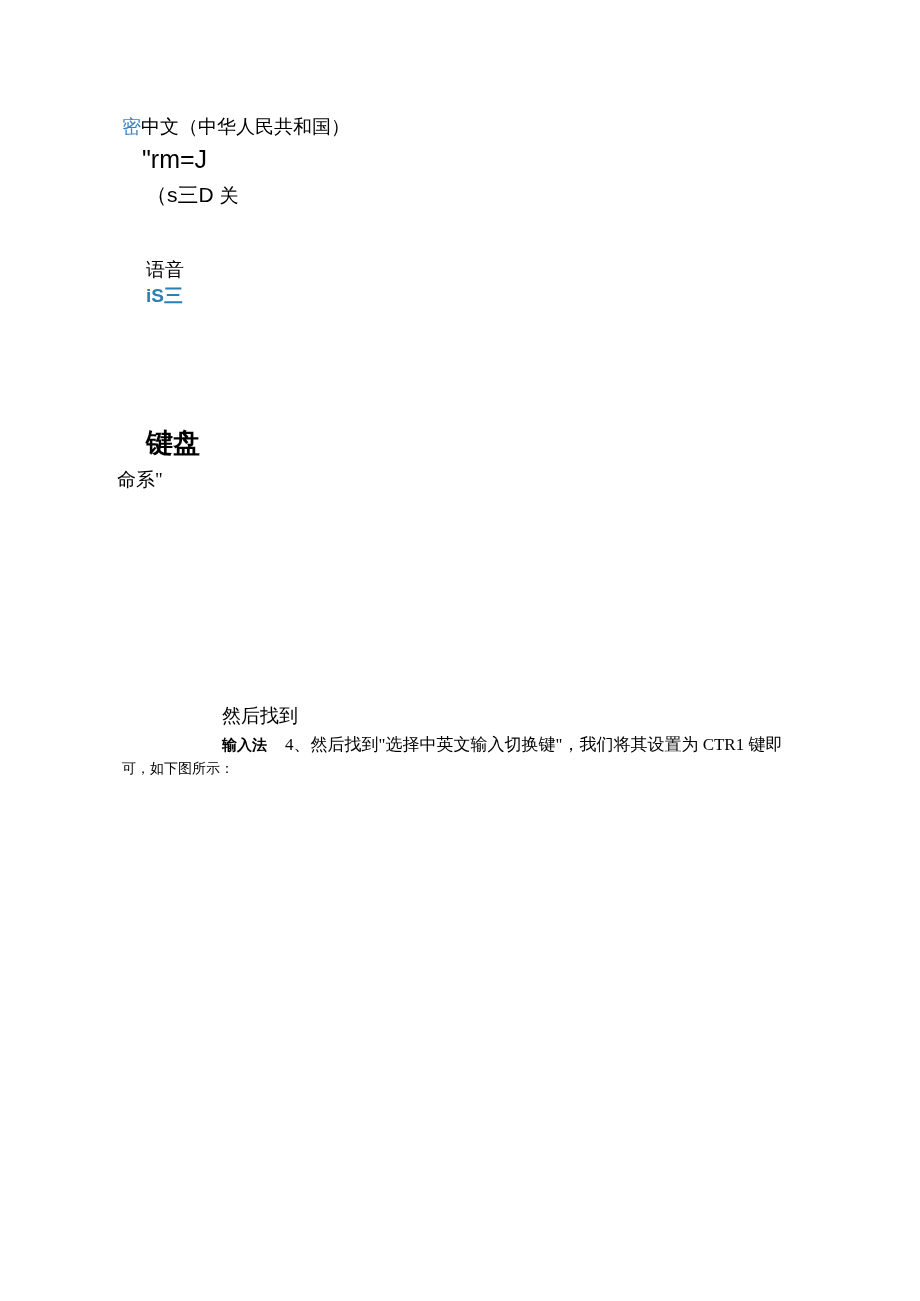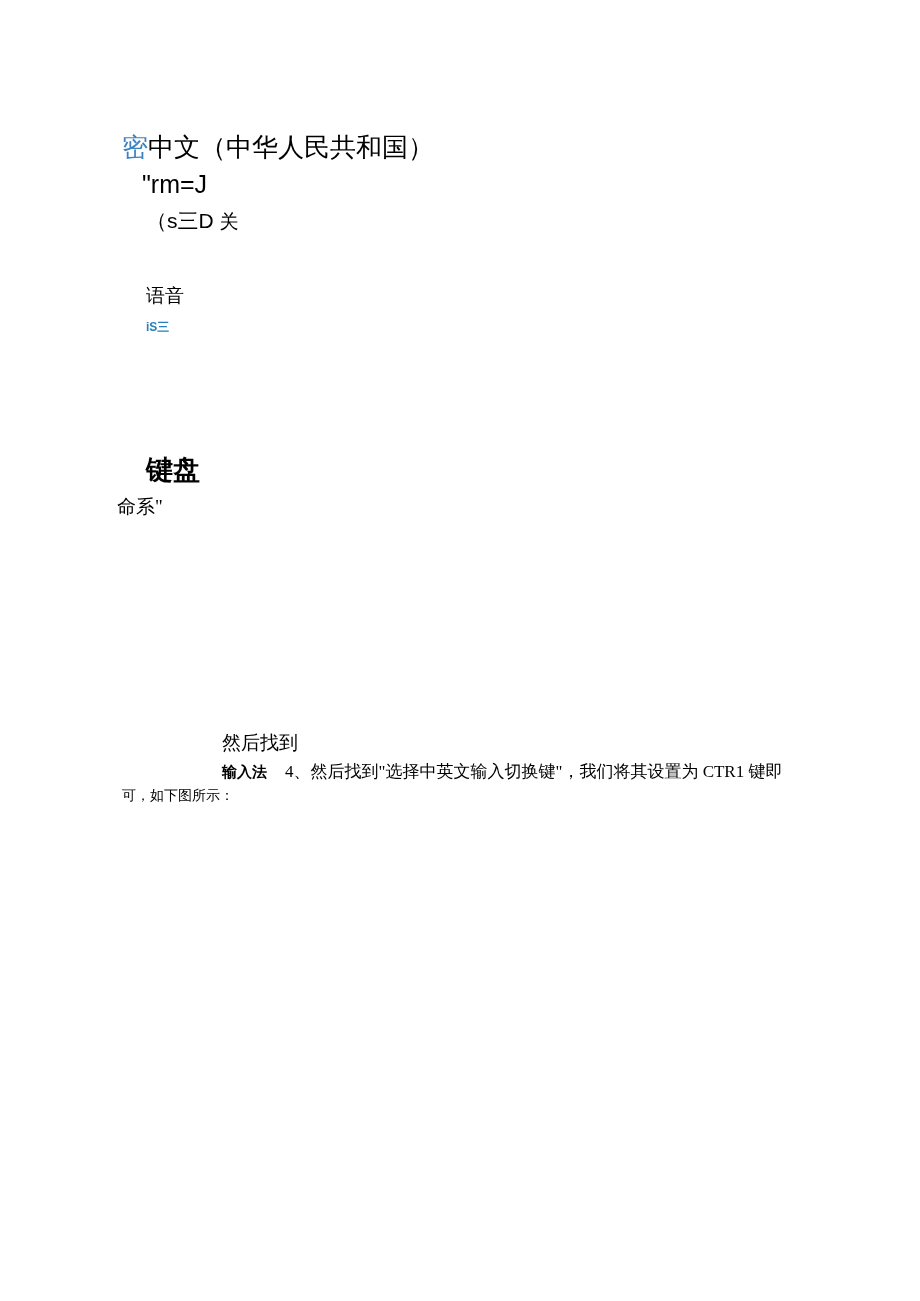--- a/index.html
+++ b/index.html
@@ -14,23 +14,22 @@
       font-family: "SimSun", "宋体", serif;
       color: #000000;
       position: relative;
     }
     .content-wrap {
       padding-top: 114px;
       padding-left: 122px;
       padding-right: 110px;
     }
     .line1 {
-      font-size: 26px;
+      font-size: 19px;
       line-height: 1.4;
-      margin-top: 16px;
     }
     .line1 .mi {
       color: #3b82c4;
     }
     .line2 {
       font-size: 25px;
       font-family: Arial, sans-serif;
       padding-left: 20px;
       margin-top: 2px;
       line-height: 1.3;
@@ -45,26 +44,26 @@
     .line3 .cn {
       font-family: "SimSun", "宋体", serif;
       font-size: 19px;
     }
     .line-yuyin {
       font-size: 19px;
       padding-left: 24px;
       margin-top: 48px;
     }
     .line-ise {
-      font-size: 12px;
+      font-size: 19px;
       font-family: Arial, sans-serif;
       font-weight: bold;
       color: #2a7fb8;
       padding-left: 24px;
-      margin-top: 10px;
+      margin-top: 0;
     }
     .line-jianpan {
       font-size: 27px;
       font-weight: bold;
       padding-left: 24px;
       margin-top: 116px;
       font-family: "SimHei", "黑体", sans-serif;
     }
     .line-mingxi {
       font-size: 19px;

